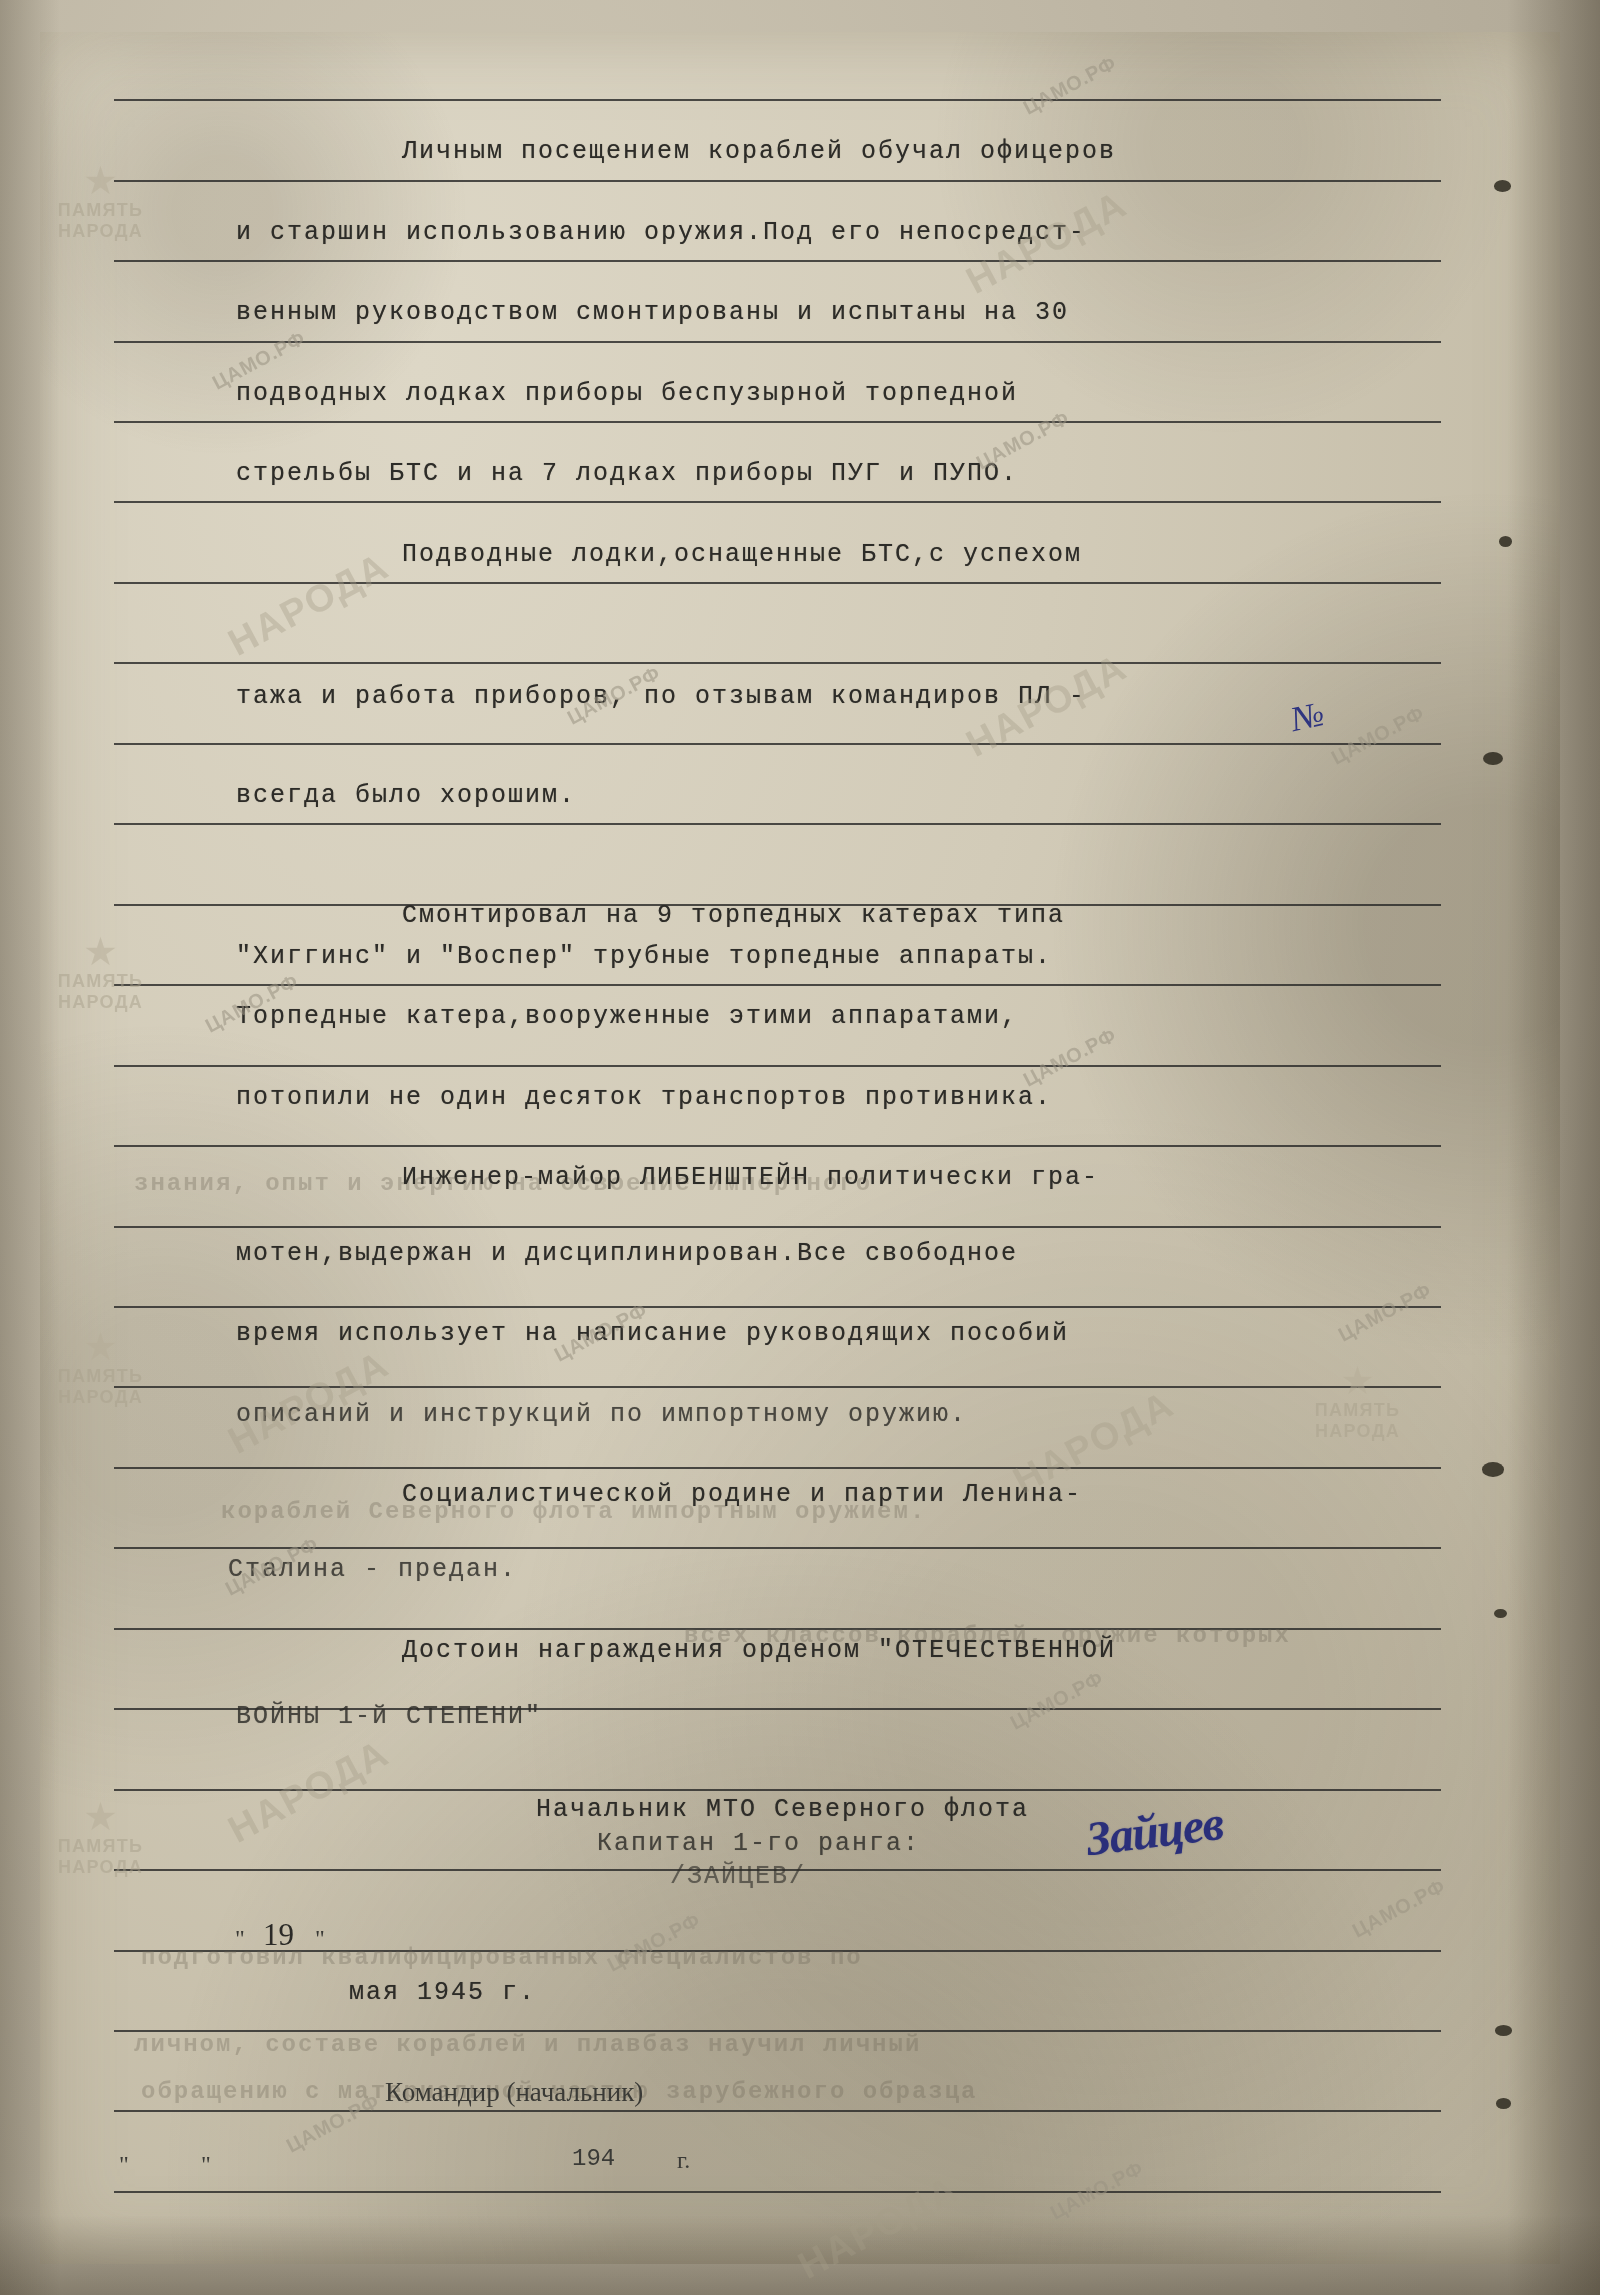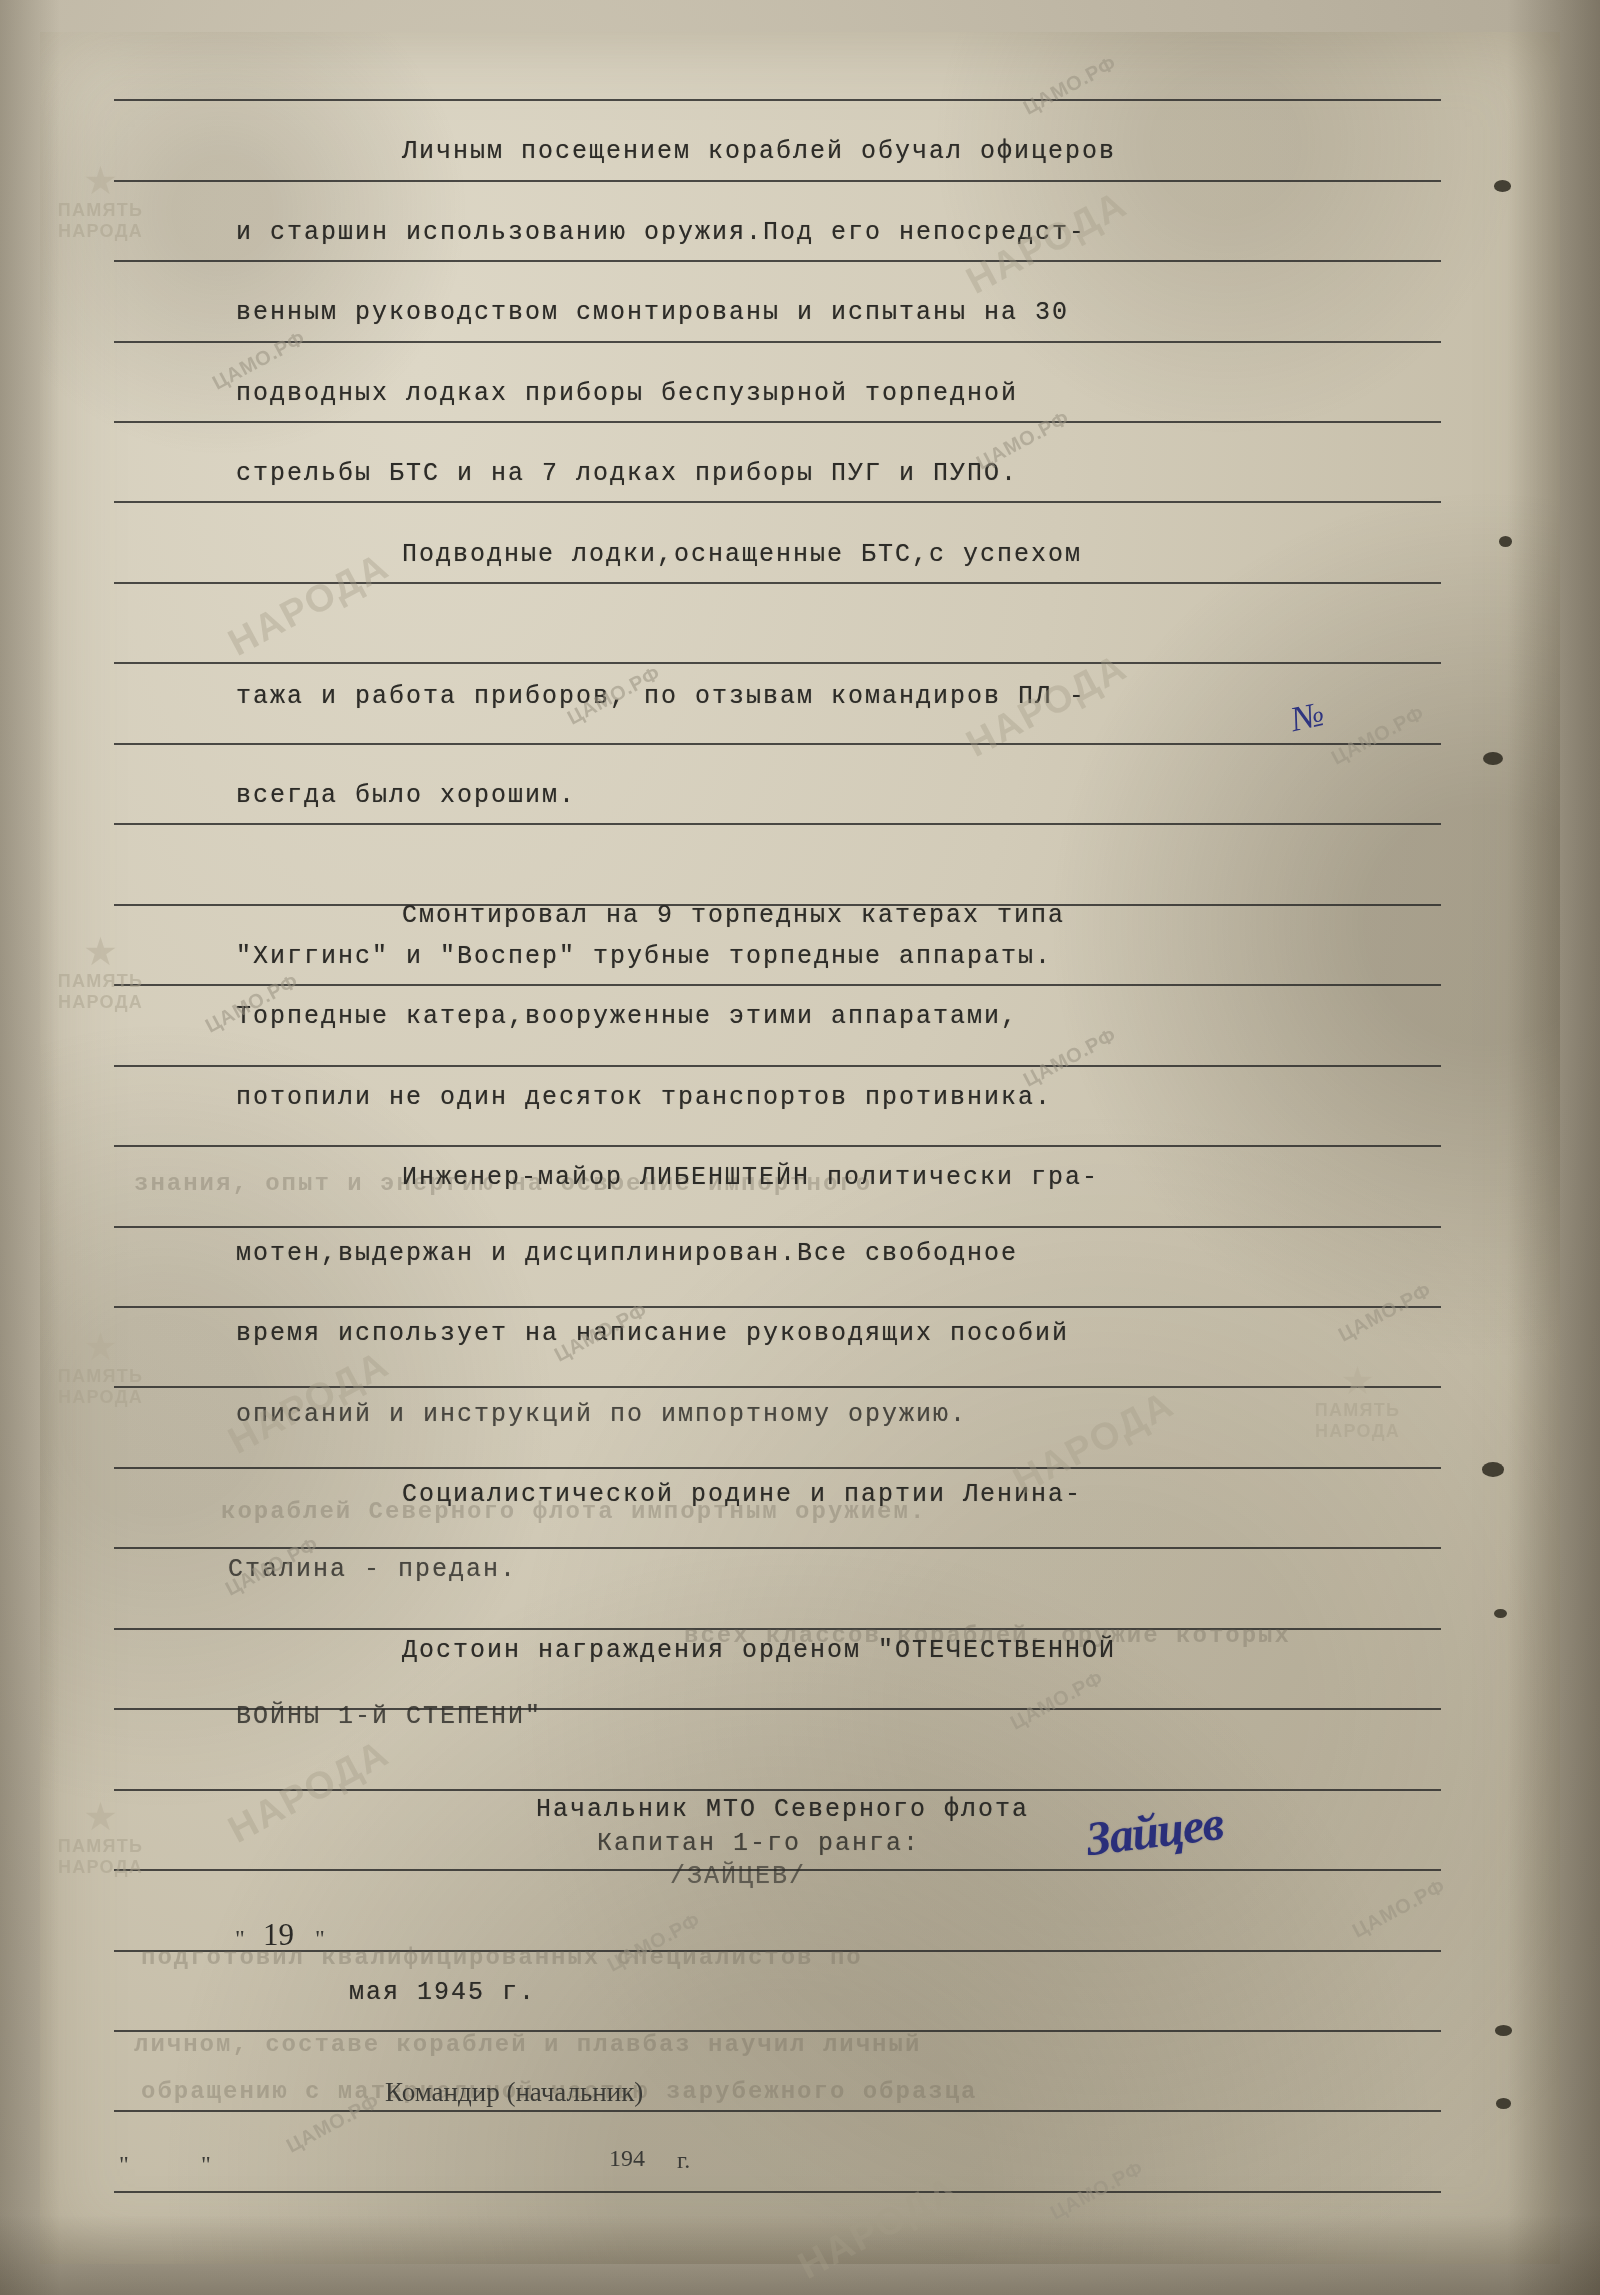--- a/index.html
+++ b/index.html
@@ -293,21 +293,21 @@
   <div id="margin-mark">№</div>
 
   <div class="formlabel" style="left:235px; top:1925px;">"</div>
   <div id="date-day">19</div>
   <div class="formlabel" style="left:315px; top:1925px;">"</div>
   <div class="tl" style="left:349px; top:1978px;">мая 1945 г.</div>
 
   <div class="formlabel" style="left:385px; top:2077px; font-size:27px;">Командир (начальник)</div>
   <div class="formlabel" style="left:119px; top:2151px;">"</div>
   <div class="formlabel" style="left:201px; top:2151px;">"</div>
-  <div class="formlabel" style="left:609px; top:2145px;">194</div>
+  <div class="formlabel" style="left:572px; top:2145px;font-family:Liberation Mono, monospace;">194</div>
   <div class="formlabel" style="left:677px; top:2147px;">г.</div>
 
   <div class="tear" style="left:1494px; top:180px;  width:17.4px; height:12px;"></div>
   <div class="tear" style="left:1499px; top:536px;  width:13.4px; height:10.7px;"></div>
   <div class="tear" style="left:1483px; top:752px; width:20px; height:13.4px;"></div>
   <div class="tear" style="left:1482px; top:1462px; width:21.5px; height:14.7px;"></div>
   <div class="tear" style="left:1494px; top:1609px; width:13.4px; height:9.4px;"></div>
   <div class="tear" style="left:1495px; top:2025px; width:17.4px; height:10.7px;"></div>
   <div class="tear" style="left:1496px; top:2098px; width:14.7px; height:10.7px;"></div>
 

